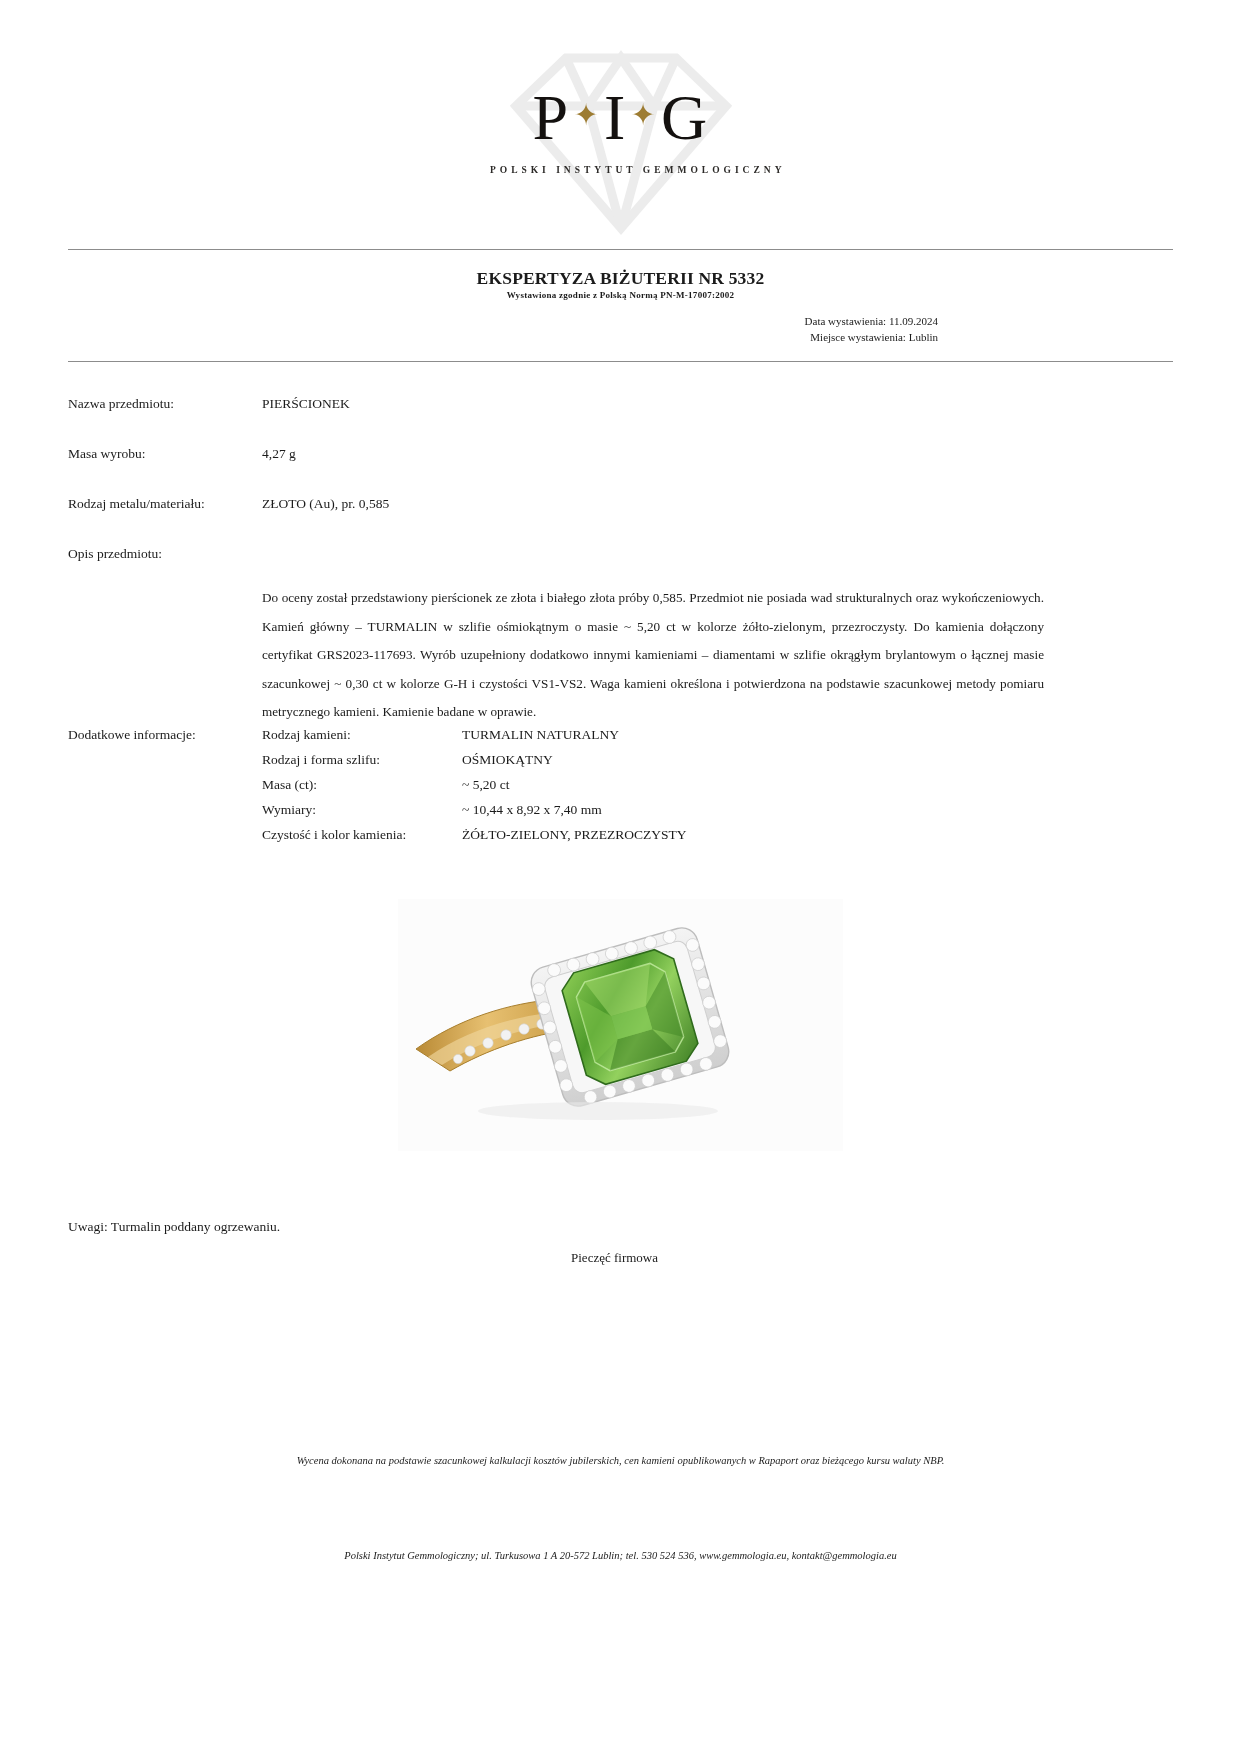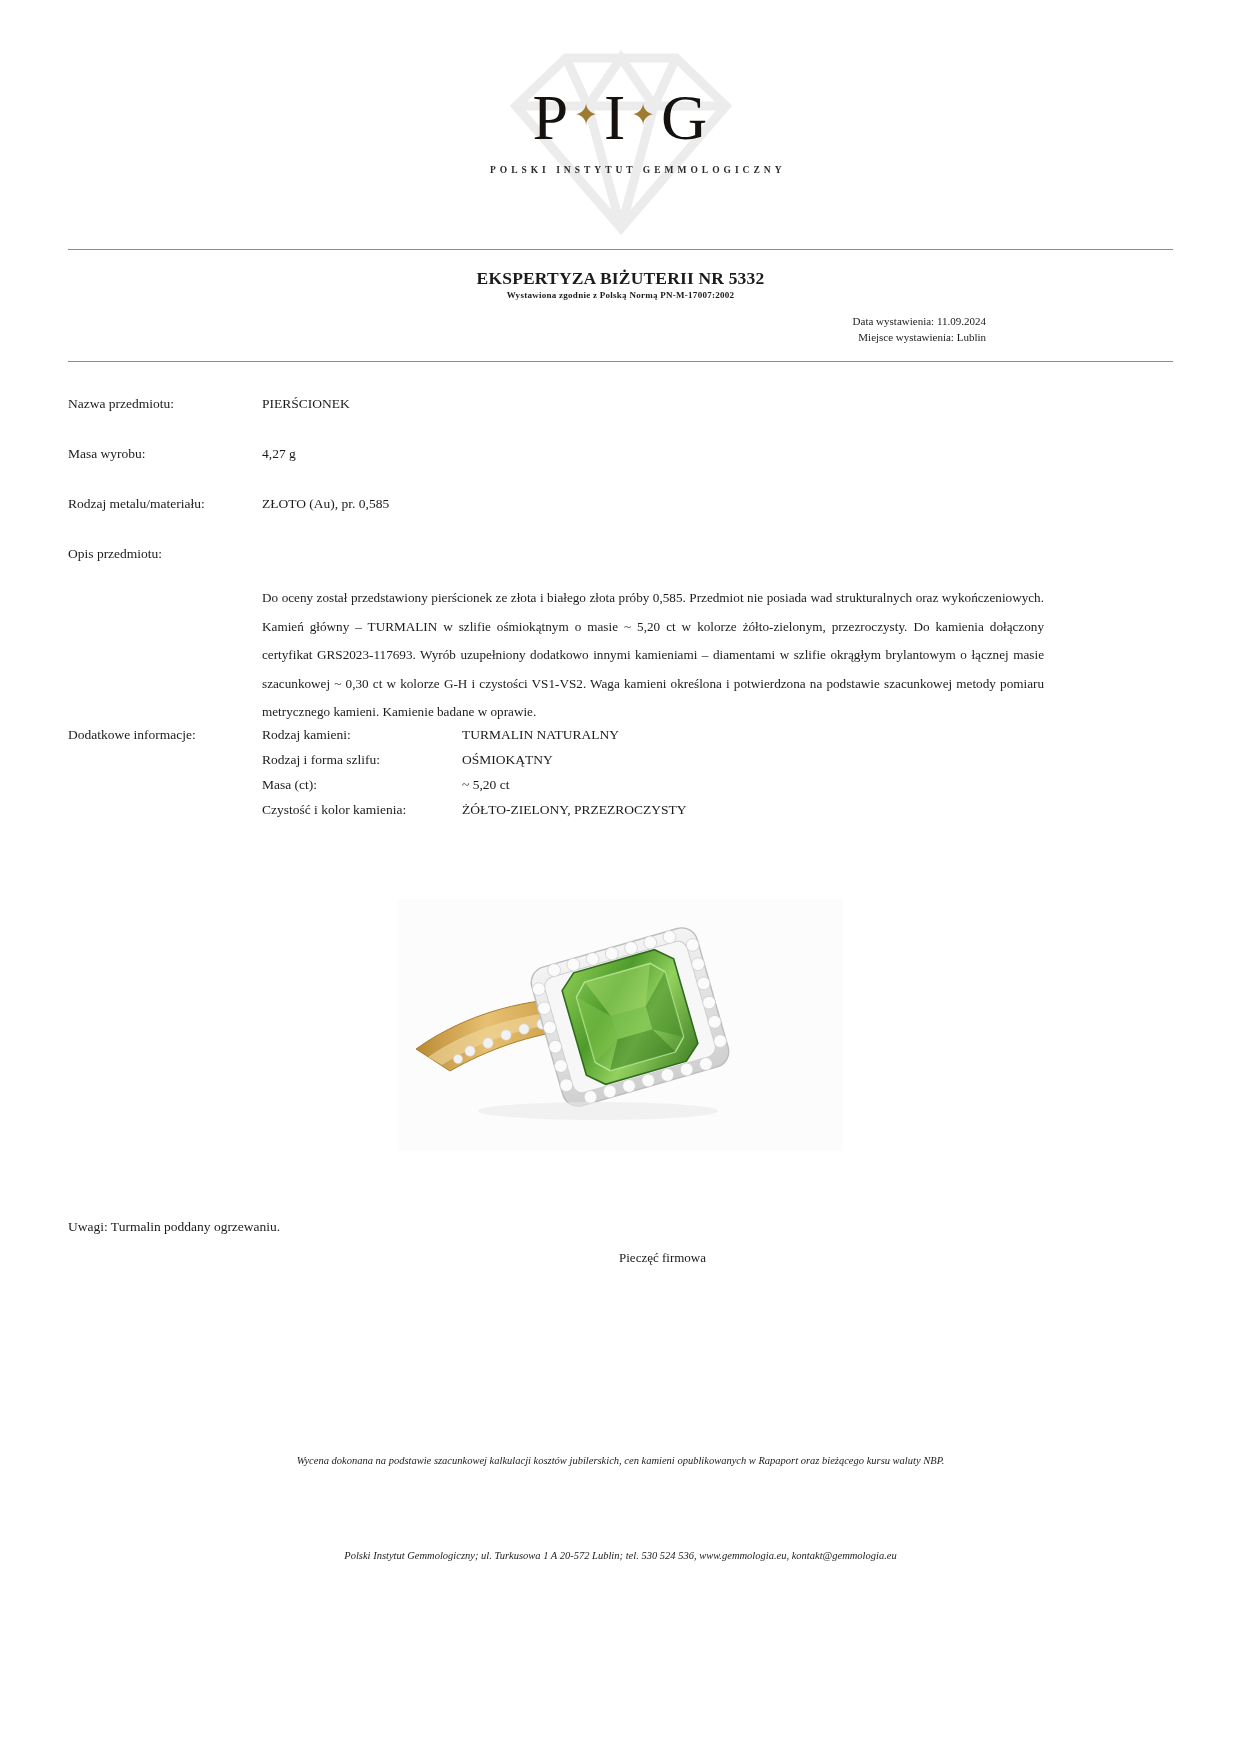--- a/index.html
+++ b/index.html
@@ -14,21 +14,20 @@
     font-family: "Liberation Serif", "DejaVu Serif", serif;
     color: #1b1b1b;
     overflow: hidden;
   }
 
   .page {
     position: absolute;
     inset: 0;
     width: 998px;
     height: 1754px;
-    padding-left: 48px;
   }
 
   
   .logo-block {
     position: absolute;
     top: 48px;
     left: 0;
     width: 1241px;
     height: 200px;
   }
@@ -267,20 +266,24 @@
       <div class="spec-key">Rodzaj kamieni:</div>
       <div class="spec-val">TURMALIN NATURALNY</div>
     </div>
     <div class="spec-row">
       <div class="spec-key">Rodzaj i forma szlifu:</div>
       <div class="spec-val">OŚMIOKĄTNY</div>
     </div>
     <div class="spec-row">
       <div class="spec-key">Masa (ct):</div>
       <div class="spec-val">~ 5,20 ct</div>
+    </div>
+    <div class="spec-row">
+      <div class="spec-key">Wymiary:</div>
+      <div class="spec-val">~ 10,44 x 8,92 x 7,40 mm</div>
     </div>
     <div class="spec-row">
       <div class="spec-key">Czystość i kolor kamienia:</div>
       <div class="spec-val">ŻÓŁTO-ZIELONY, PRZEZROCZYSTY</div>
     </div>
   </div>
 
   <div class="photo-frame">
     <svg class="photo-svg" viewBox="0 0 445 252">
       <defs>

